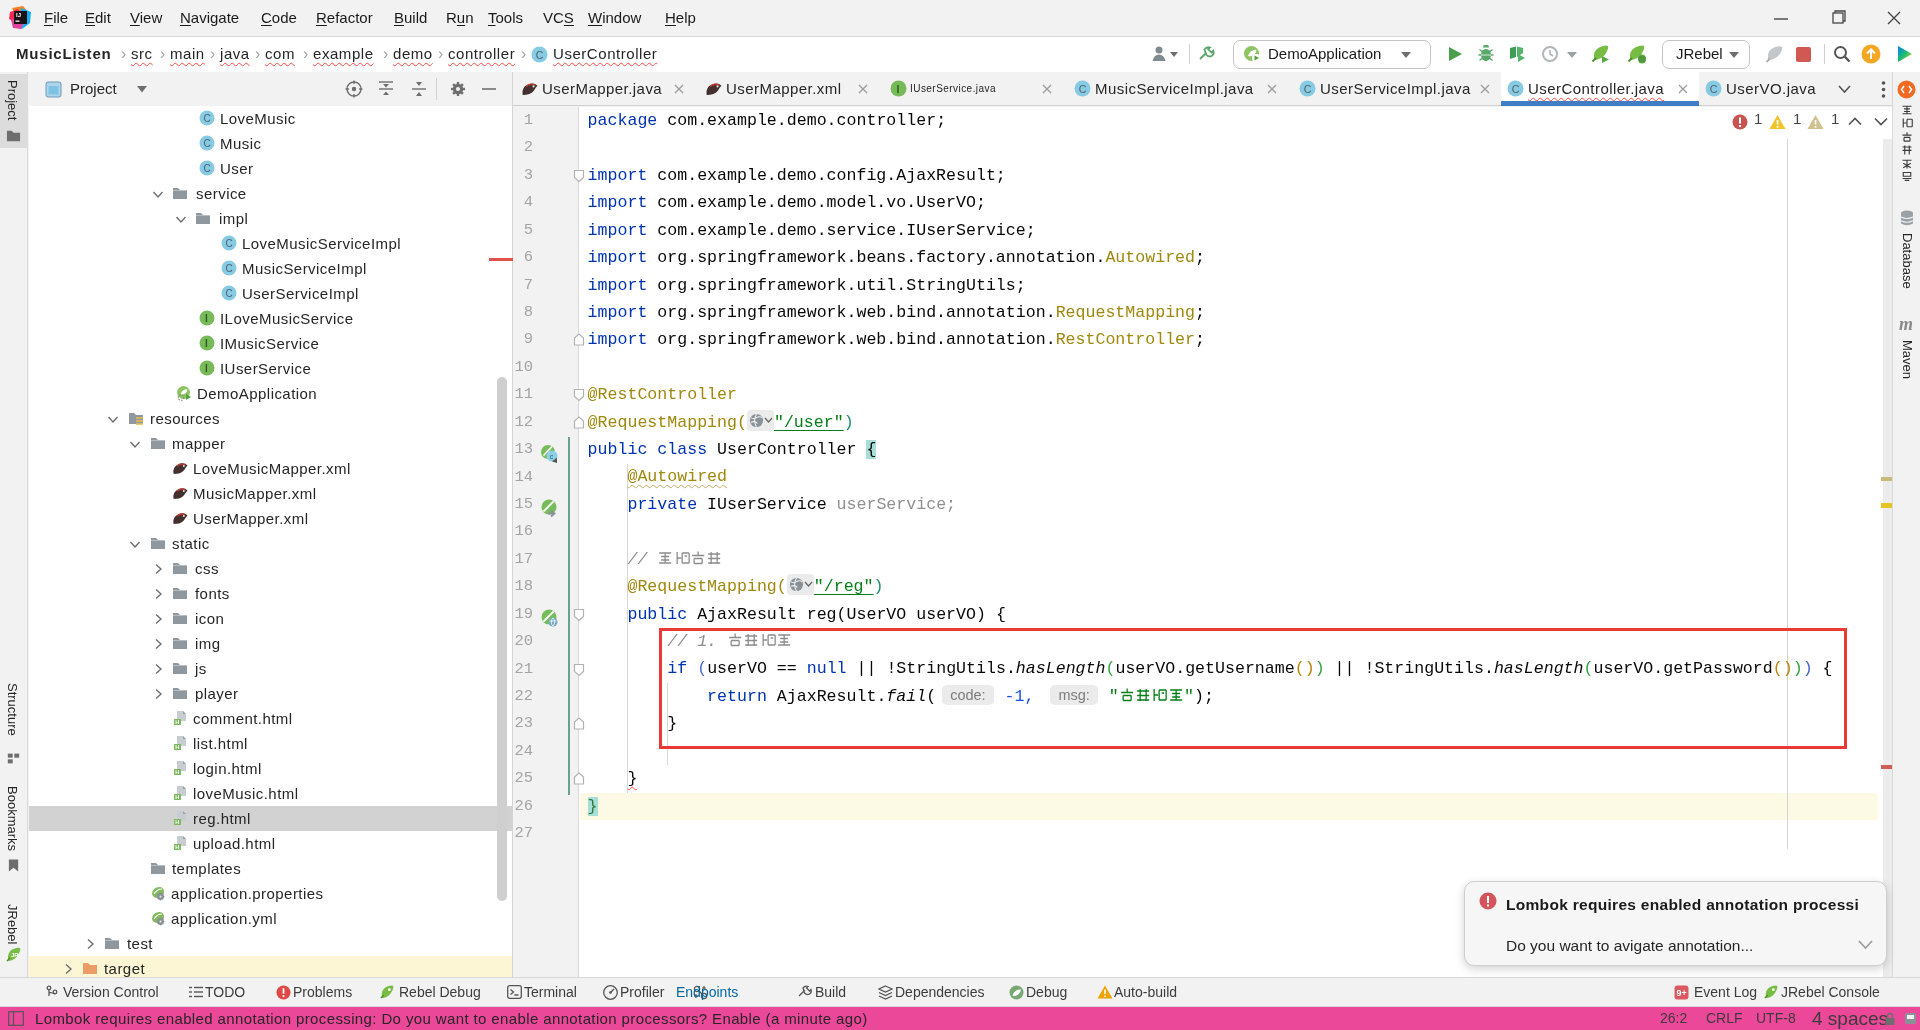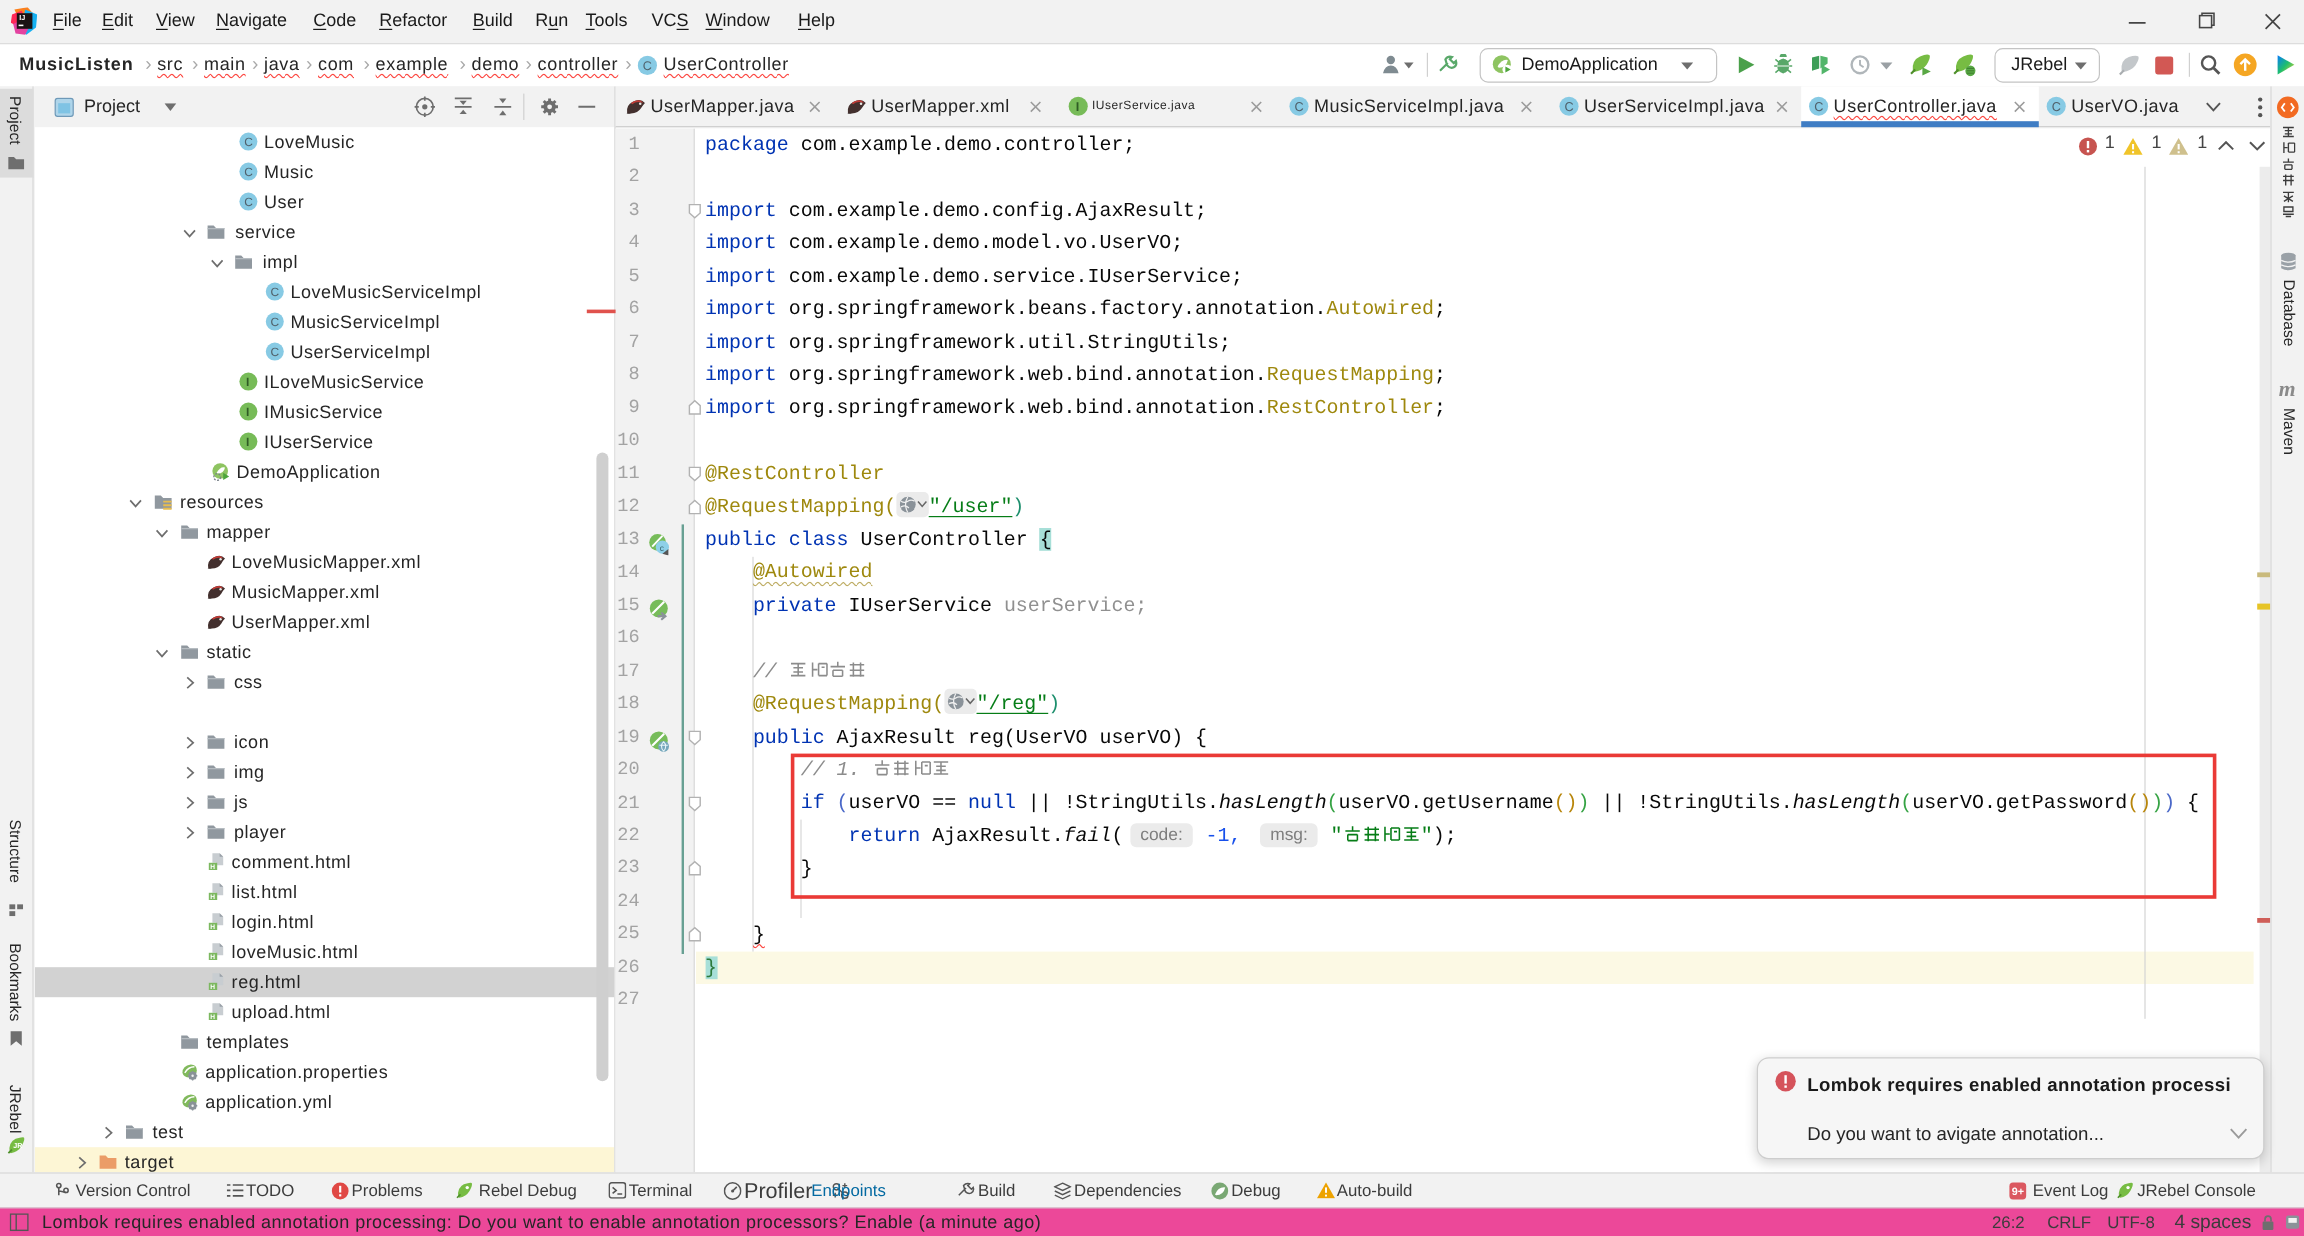--- a/index.html
+++ b/index.html
@@ -404,20 +404,30 @@
  <div class="trow" style="top:450px">
       <svg class="ticon" style="left:121px;top:5px" viewBox="0 0 16 16">
         <path d="M6 3.5 L11 8 L6 12.5" fill="none" stroke="#6e6e6e" stroke-width="1.4"></path>
       </svg>
       <svg class="ticon" style="left:143px" viewBox="0 0 16 16">
         <path d="M1 3 h5 l2 2 h7 v9 H1z" fill="#90989f"></path>
         <path d="M1 5.5 h14" stroke="#b6bcc1" stroke-width="1"></path>
       </svg>
       <span style="position:absolute;left:166px">css</span>
     </div>
+ <div class="trow" style="top:475px">
+      <svg class="ticon" style="left:121px;top:5px" viewBox="0 0 16 16">
+        <path d="M6 3.5 L11 8 L6 12.5" fill="none" stroke="#6e6e6e" stroke-width="1.4"></path>
+      </svg>
+      <svg class="ticon" style="left:143px" viewBox="0 0 16 16">
+        <path d="M1 3 h5 l2 2 h7 v9 H1z" fill="#90989f"></path>
+        <path d="M1 5.5 h14" stroke="#b6bcc1" stroke-width="1"></path>
+      </svg>
+      <span style="position:absolute;left:166px">fonts</span>
+    </div>
  <div class="trow" style="top:500px">
       <svg class="ticon" style="left:121px;top:5px" viewBox="0 0 16 16">
         <path d="M6 3.5 L11 8 L6 12.5" fill="none" stroke="#6e6e6e" stroke-width="1.4"></path>
       </svg>
       <svg class="ticon" style="left:143px" viewBox="0 0 16 16">
         <path d="M1 3 h5 l2 2 h7 v9 H1z" fill="#90989f"></path>
         <path d="M1 5.5 h14" stroke="#b6bcc1" stroke-width="1"></path>
       </svg>
       <span style="position:absolute;left:166px">icon</span>
     </div>
@@ -844,21 +854,21 @@
  <svg class="abs" style="left:507px;top:7px" width="15" height="14" viewBox="0 0 15 14">
       <rect x="0.7" y="0.7" width="13.6" height="12.6" rx="2" fill="none" stroke="#555" stroke-width="1.3"></rect>
       <path d="M3.5 4.5 L6.5 7 L3.5 9.5 M7.5 10 h4" stroke="#555" stroke-width="1.3" fill="none"></path>
     </svg>
     <div class="abs" style="left:524px;top:0;height:28px;line-height:28px;font-size:14px;color:#3c3c3c">Terminal</div>
  <svg class="abs" style="left:603px;top:7px" width="15" height="15" viewBox="0 0 15 15">
       <circle cx="7.5" cy="7.5" r="6.8" fill="none" stroke="#555" stroke-width="1.3"></circle>
       <path d="M7.5 7.5 L11 4" stroke="#555" stroke-width="1.4"></path>
       <circle cx="7.5" cy="7.5" r="1.3" fill="#555"></circle>
     </svg>
-    <div class="abs" style="left:620px;top:0;height:28px;line-height:28px;font-size:18px;color:#3c3c3c">Profiler</div>
+    <div class="abs" style="left:620px;top:0;height:28px;line-height:28px;font-size:14px;color:#3c3c3c">Profiler</div>
  <svg class="abs" style="left:693px;top:7px" width="15" height="15" viewBox="0 0 15 15">
       <circle cx="4" cy="4" r="2.6" fill="none" stroke="#555" stroke-width="1.2"></circle>
       <circle cx="11" cy="11" r="2.6" fill="none" stroke="#555" stroke-width="1.2"></circle>
       <path d="M6 6 L9 9 M11 1 v4 M9 3 h4 M1 11 h4 M3 9 v4" stroke="#555" stroke-width="1.2" fill="none"></path>
     </svg>
     <div class="abs" style="left:676px;top:0;height:28px;line-height:28px;font-size:14px;color:#0369a1">Endpoints</div>
  <svg class="abs" style="left:798px;top:7px" width="15" height="15" viewBox="0 0 15 15">
       <path d="M1 11 L7 5 M5 3 Q7 0.5 10 1.5 L8.5 3 L11.5 6 L13 4.5 Q14 7.5 11.5 9 Q9 10.5 6.5 8z" fill="none" stroke="#555" stroke-width="1.3"></path>
     </svg>
     <div class="abs" style="left:815px;top:0;height:28px;line-height:28px;font-size:14px;color:#3c3c3c">Build</div>
@@ -891,21 +901,21 @@
 </div>
 <div id="statusbar" style="position:absolute;left:0;top:1006px;width:1920px;height:24px;background:#ec4899;border-top:1px solid #d8d8d8">
  <svg class="abs" style="left:8px;top:4px" width="16" height="15" viewBox="0 0 16 15">
       <rect x="0.7" y="0.7" width="14.6" height="13.6" fill="none" stroke="#555" stroke-width="1.2"></rect>
       <line x1="5.5" y1="0.7" x2="5.5" y2="14.3" stroke="#555" stroke-width="1.2"></line>
     </svg>
  <div class="abs" style="left:35px;top:0;height:23px;line-height:23px;font-size:15px;letter-spacing:0.38px;color:#262626">Lombok requires enabled annotation processing: Do you want to enable annotation processors? Enable (a minute ago)</div>
 <div class="abs" style="left:1660px;top:0;height:23px;line-height:23px;font-size:14px;color:#3c3c3c">26:2</div>
 <div class="abs" style="left:1706px;top:0;height:23px;line-height:23px;font-size:14px;color:#3c3c3c">CRLF</div>
 <div class="abs" style="left:1756px;top:0;height:23px;line-height:23px;font-size:14px;color:#3c3c3c">UTF-8</div>
-<div class="abs" style="left:1812px;top:0;height:23px;line-height:23px;font-size:16px;color:#3c3c3c">4 spaces</div>
+<div class="abs" style="left:1812px;top:0;height:23px;line-height:23px;font-size:19px;color:#3c3c3c">4 spaces</div>
  <svg class="abs" style="left:1884px;top:5px" width="12" height="14" viewBox="0 0 12 14">
       <rect x="1.5" y="6" width="9" height="7" rx="1" fill="#6e6e6e"></rect>
       <path d="M3.5 6 V4 a2.5 2.5 0 0 1 5 0 V6" fill="none" stroke="#6e6e6e" stroke-width="1.4"></path>
     </svg>
  <svg class="abs" style="left:1904px;top:5px" width="13" height="13" viewBox="0 0 13 13">
       <rect x="1" y="1" width="11" height="11" rx="2" fill="#8a9299"></rect>
       <rect x="3" y="3" width="7" height="4" fill="#f2f2f2"></rect>
     </svg>
 </div>
 <div id="notif" style="position:absolute;left:1464px;top:881px;width:423px;height:85px;background:#f6f6f6;border:1px solid #cdcdcd;border-radius:10px;box-shadow:0 3px 10px rgba(0,0,0,0.18)">

